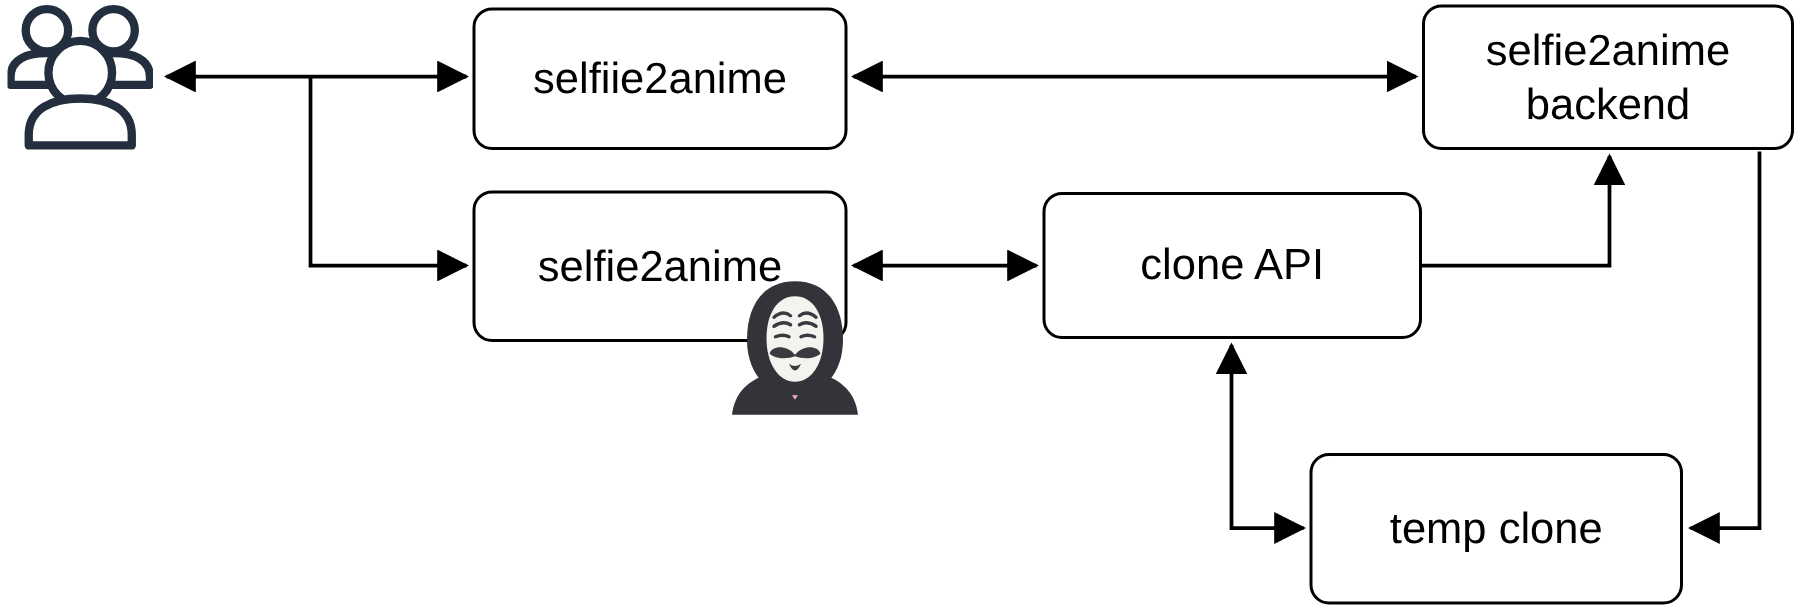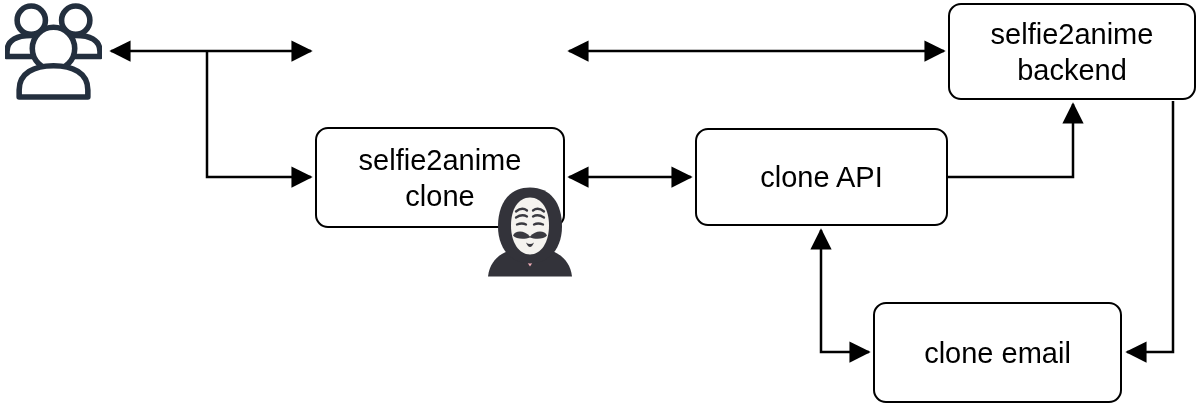--- a/index.html
+++ b/index.html
@@ -85,37 +85,39 @@
     <g stroke="#232f3e" stroke-width="5.5" fill="#ffffff" stroke-linejoin="round" stroke-linecap="round">
       <path d="M2 55 L2 50 C2 38 13 34 26 34 C39 34 50 38 50 50 L50 55 Z"></path>
       <circle cx="26" cy="19" r="14"></circle>
       <path d="M46 55 L46 50 C46 38 57 34 70 34 C83 34 94 38 94 50 L94 55 Z"></path>
       <circle cx="70" cy="19" r="14"></circle>
       <circle cx="48" cy="47" r="21"></circle>
       <path d="M14 95 L14 88 C14 71 29 64 48 64 C67 64 82 71 82 88 L82 95 Z"></path>
     </g>
   </svg>
 
+  <div class="node" id="node-selfiie2anime">
+    <span>selfiie2anime</span>
+  </div>
 
   <div class="node" id="node-backend">
     <span>selfie2anime</span>
     <span>backend</span>
   </div>
 
   <div class="node" id="node-clone">
     <span>selfie2anime</span>
-    <span>clone</span>
   </div>
 
   <div class="node" id="node-clone-api">
     <span>clone API</span>
   </div>
 
   <div class="node" id="node-temp-email">
-    <span>clone email</span>
+    <span>temp clone</span>
   </div>
 
   <svg class="mask-icon" viewBox="0 0 96 90" xmlns="http://www.w3.org/2000/svg">
 
     <path d="M6 90 C8 73 20 65 34 62 L62 62 C76 65 88 73 90 90 Z" fill="#33333a"></path>
 
     <path d="M35 60 L48 80 L61 60 Z" fill="#f2aeb9"></path>
 
     <path d="M48 1 C27 1 16 17 16 40 C16 62 29 77 48 77 C67 77 80 62 80 40 C80 17 69 1 48 1 Z" fill="#33333a"></path>
 

